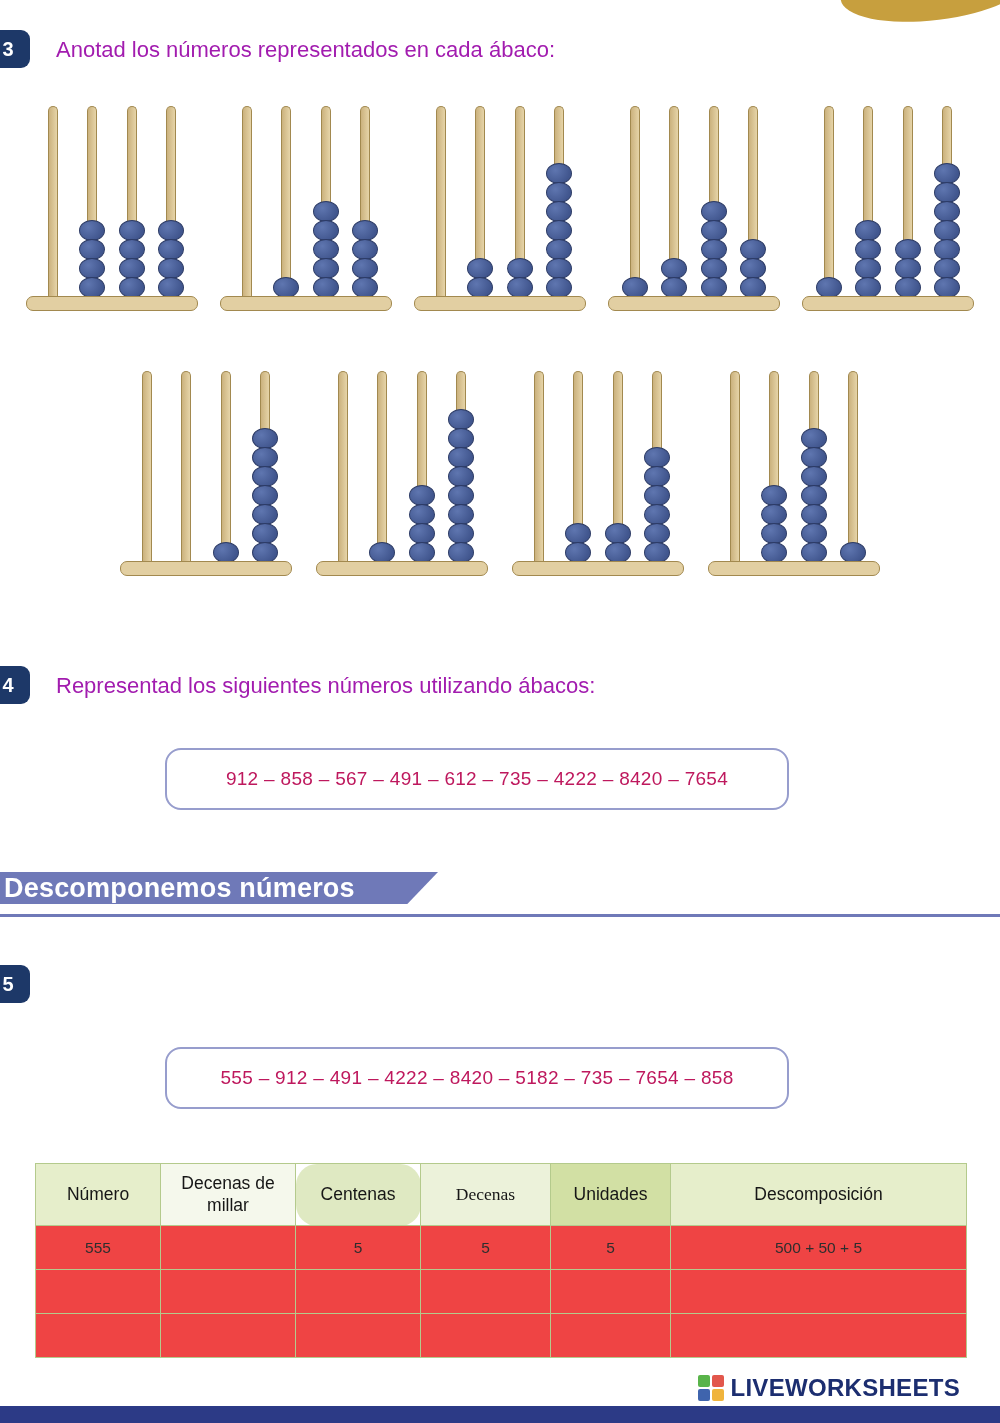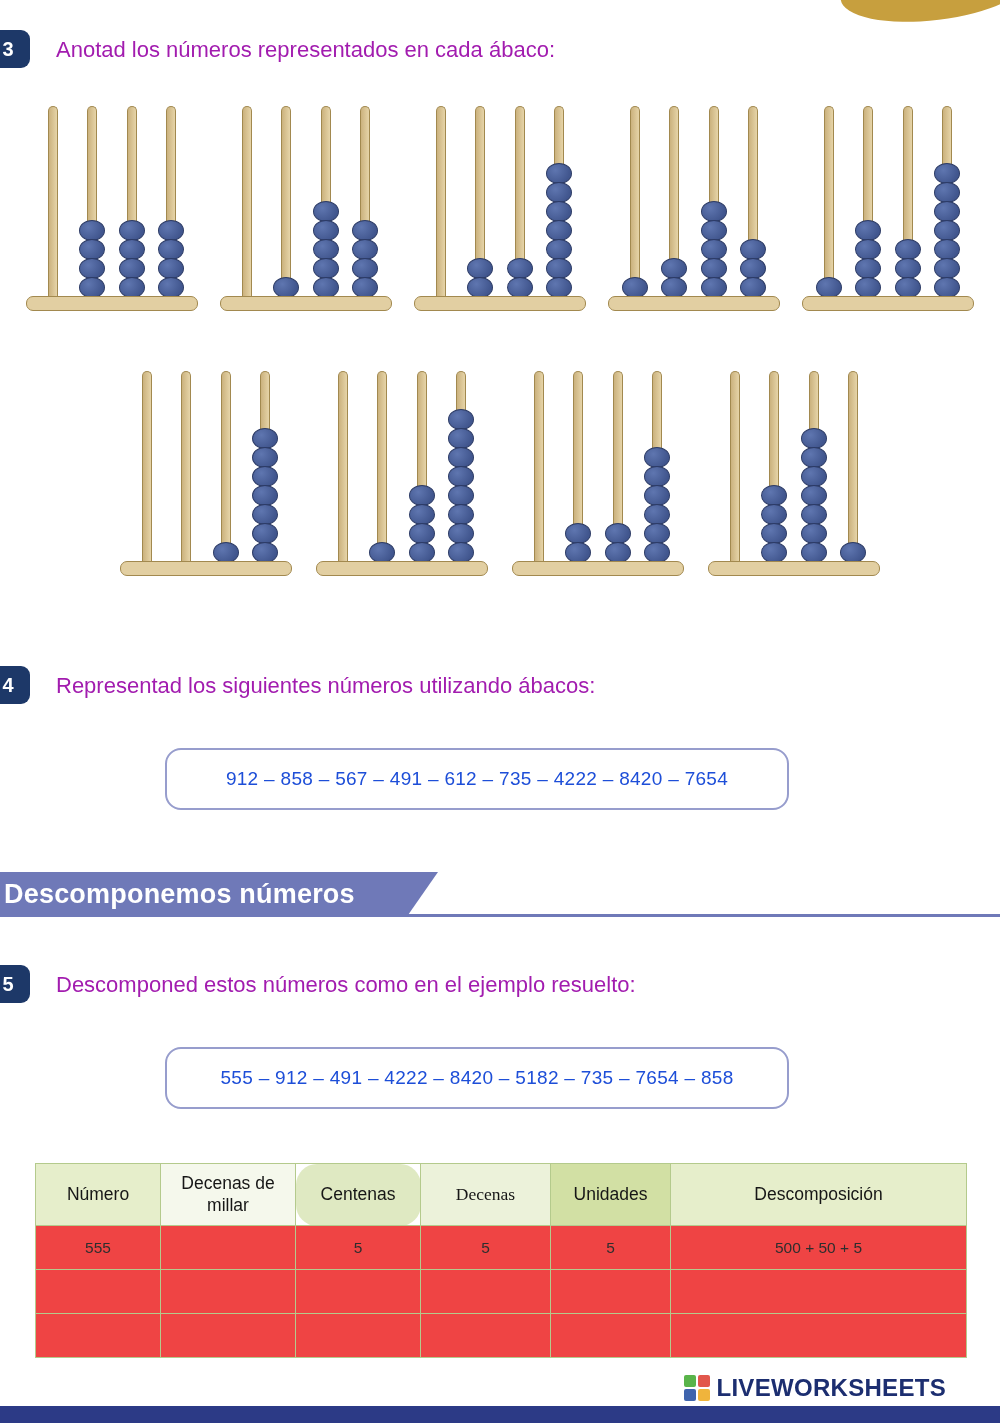--- a/index.html
+++ b/index.html
@@ -30,42 +30,42 @@
              background:linear-gradient(90deg,#cbb27e,#e6d4a8);border:1px solid #a2894f;
              border-bottom:none;border-radius:5px 5px 0 0;box-sizing:border-box;}
   .bead{position:relative;width:26px;height:21px;margin-top:-2px;border-radius:50%;
         background:radial-gradient(circle at 35% 32%,#5f76b0,#41568e 72%);
         border:1.6px solid #2c3b66;box-sizing:border-box;z-index:1;}
   .base{height:15px;margin-top:-2px;background:#e2cfa2;border:1.6px solid #a2894f;
         border-radius:7px;position:relative;z-index:2;box-sizing:border-box;}
 
   #ex4{margin-top:90px;}
   .numbers-box{margin:42px 0 0 165px;width:624px;border:2px solid #979dcd;border-radius:16px;
-               padding:18px 8px;text-align:center;font-size:19px;color:#1d4ed8;
+               padding:18px 8px;text-align:center;font-size:19px;color:#be185d;
                letter-spacing:0.3px;box-sizing:border-box;background:#fff;}
 
   
   .banner-wrap{position:relative;margin-top:62px;height:47px;}
-  .banner{position:absolute;left:0;top:0;width:438px;height:44px;background:#6f79b8;
+  .banner{position:absolute;left:0;top:0;width:438px;height:32px;background:#6f79b8;
           clip-path:polygon(0 0,100% 0,93% 100%,0 100%);display:flex;align-items:center;}
   .banner-title{color:#ffffff;font-weight:bold;font-size:27px;letter-spacing:0.2px;padding-left:4px;}
   .banner-line{position:absolute;left:0;right:0;top:42px;height:3px;background:#6f79b8;}
 
   #ex5{margin-top:46px;}
 
   
   .table-wrap{margin:54px 0 0 35px;}
   table{border-collapse:collapse;}
   th,td{border:1.6px solid #b4ca8c;box-sizing:border-box;}
   th{height:62px;font-size:17.5px;font-weight:normal;color:#161616;text-align:center;
      padding:0 8px;line-height:1.25;}
   td{height:44px;font-size:15.5px;color:#2e2e2e;text-align:center;background:#ef4444;}
 
   
-  .brand{position:absolute;right:54px;top:1374px;display:flex;align-items:center;gap:6px;justify-content:space-between;}
+  .brand{position:absolute;right:40px;top:1374px;display:flex;align-items:center;gap:6px;justify-content:space-between;}
   .brand-icon{width:26px;height:26px;display:grid;grid-template-columns:1fr 1fr;gap:2px;}
   .brand-icon span{display:flex;align-items:center;justify-content:center;font-size:8px;
                    font-weight:bold;color:#fff;border-radius:2px;}
   .sq-l{background:#59b44a;}.sq-i{background:#e2574c;}.sq-v{background:#3f64ad;}.sq-e{background:#f0b43c;}
   .brand-text{font-size:24px;font-weight:bold;color:#1c2e70;letter-spacing:0.3px;}
 
   .bottom-strip{position:absolute;left:0;right:0;bottom:0;height:17px;background:#2c3a86;}
 </style>
 </head>
 <body>
@@ -351,21 +351,20 @@
   <div class="banner-wrap">
     <div class="banner-line"></div>
     <div class="banner">
       <span class="banner-title">Descomponemos números</span>
     </div>
   </div>
 
   <section id="ex5">
     <div class="exercise-header">
       <div class="badge">5</div>
-      <div class="instruction">Descomponed estos números como en el ejemplo resuelto:</div>
     </div>
     <div class="numbers-box">555 – 912  – 491 – 4222 – 8420 – 5182 – 735 – 7654 – 858</div>
 
     <div class="table-wrap">
       <table id="decomp-table">
           <colgroup>
             <col style="width: 125px;">
             <col style="width: 135px;">
             <col style="width: 125px;">
             <col style="width: 130px;">

